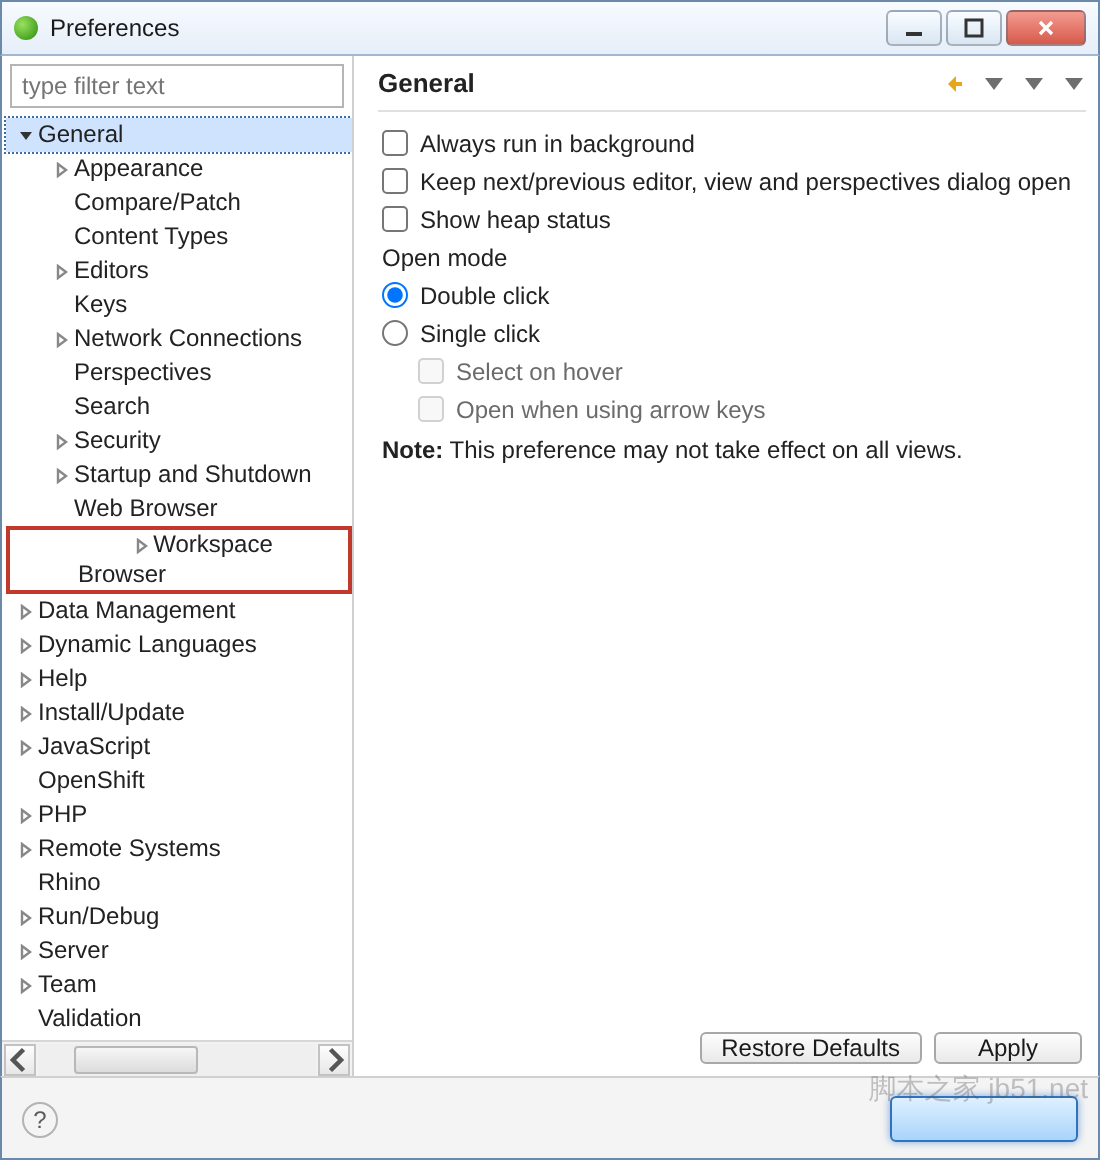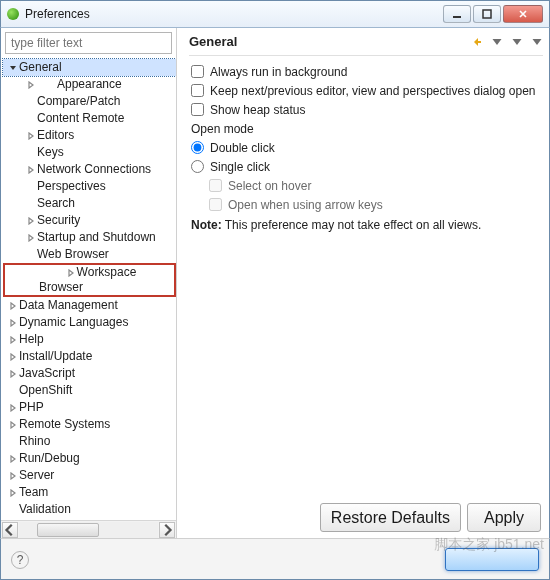--- a/index.html
+++ b/index.html
@@ -45,21 +45,21 @@
   .panel-body { padding:6px 2px 0 2px; font-size:12px; color:#222; }
   .chk-row, .rad-row { display:flex; align-items:center; gap:6px; height:19px; }
   input[type=checkbox], input[type=radio] { width:13px; height:13px; margin:0; }
   .sub { margin-left:18px; color:#6b6b6b; }
   .sub input[type=checkbox] { accent-color:#888; }
   .section-label { margin:3px 0 2px 0; }
   .note-line { margin-top:4px; }
   .note-line b { font-weight:700; }
 
   .buttons-row { margin-top:auto; padding:6px 2px 6px 0; display:flex; justify-content:flex-end; gap:6px; border-top:0; }
-  .btn { height:29px; min-width:74px; padding:0 10px; background:linear-gradient(#fdfdfd,#e9e9e9); border:1px solid #a8a8a8; border-radius:3px; font-size:16px; color:#1a1a1a; display:flex; align-items:center; justify-content:center; }
+  .btn { height:16px; min-width:74px; padding:0 10px; background:linear-gradient(#fdfdfd,#e9e9e9); border:1px solid #a8a8a8; border-radius:3px; font-size:12px; color:#1a1a1a; display:flex; align-items:center; justify-content:center; }
 
   
   .footer { height:42px; border:1px solid #6b8aa9; border-top:1px solid #d0d0d0; background:#f4f4f4; display:flex; align-items:center; padding:0 10px; }
   .help { width:18px; height:18px; border:1px solid #b3b3b3; border-radius:50%; display:flex; align-items:center; justify-content:center; color:#5b5b5b; font-size:12px; margin-top:2px; }
   .footer-right { margin-left:auto; display:flex; gap:14px; }
   .ok-btn { width:94px; height:23px; border:1px solid #2f72c1; border-radius:3px; background:linear-gradient(#dff0ff,#a9d4fb); box-shadow:0 0 4px rgba(47,114,193,.6); }
 
   
   .watermark { position:absolute; right:6px; bottom:26px; width:220px; text-align:right; font-size:14px; color:rgba(90,90,90,0.35); pointer-events:none; }
   .watermark .line2 { font-size:11px; letter-spacing:1px; }
@@ -95,35 +95,35 @@
     <input class="filter" placeholder="type filter text" style="">
     <div class="tree" id="tree">
         <div class="node sel" style="padding-left: 4px;">
           <span class="arrow">
             <svg viewBox="0 0 8 8">
               <path d="M1 2 L7 2 L4 6 Z" fill="#333"></path>
             </svg>
           </span>
           <span class="label">General</span>
         </div>
-        <div class="node" style="padding-left: 22px; gap: 20px;">
+        <div class="node" style="padding-left: 22px;">
           <span class="arrow">
             <svg viewBox="0 0 8 8">
               <path d="M2 1 L6 4 L2 7 Z" fill="none" stroke="#888" stroke-width="1.2"></path>
             </svg>
           </span>
           <span class="label">Appearance</span>
         </div>
         <div class="node" style="padding-left: 22px;">
           <span class="arrow"></span>
           <span class="label">Compare/Patch</span>
         </div>
         <div class="node" style="padding-left: 22px;">
           <span class="arrow"></span>
-          <span class="label">Content Remote</span>
+          <span class="label">Content Types</span>
         </div>
         <div class="node" style="padding-left: 22px;">
           <span class="arrow">
             <svg viewBox="0 0 8 8">
               <path d="M2 1 L6 4 L2 7 Z" fill="none" stroke="#888" stroke-width="1.2"></path>
             </svg>
           </span>
           <span class="label">Editors</span>
         </div>
         <div class="node" style="padding-left: 22px;">

